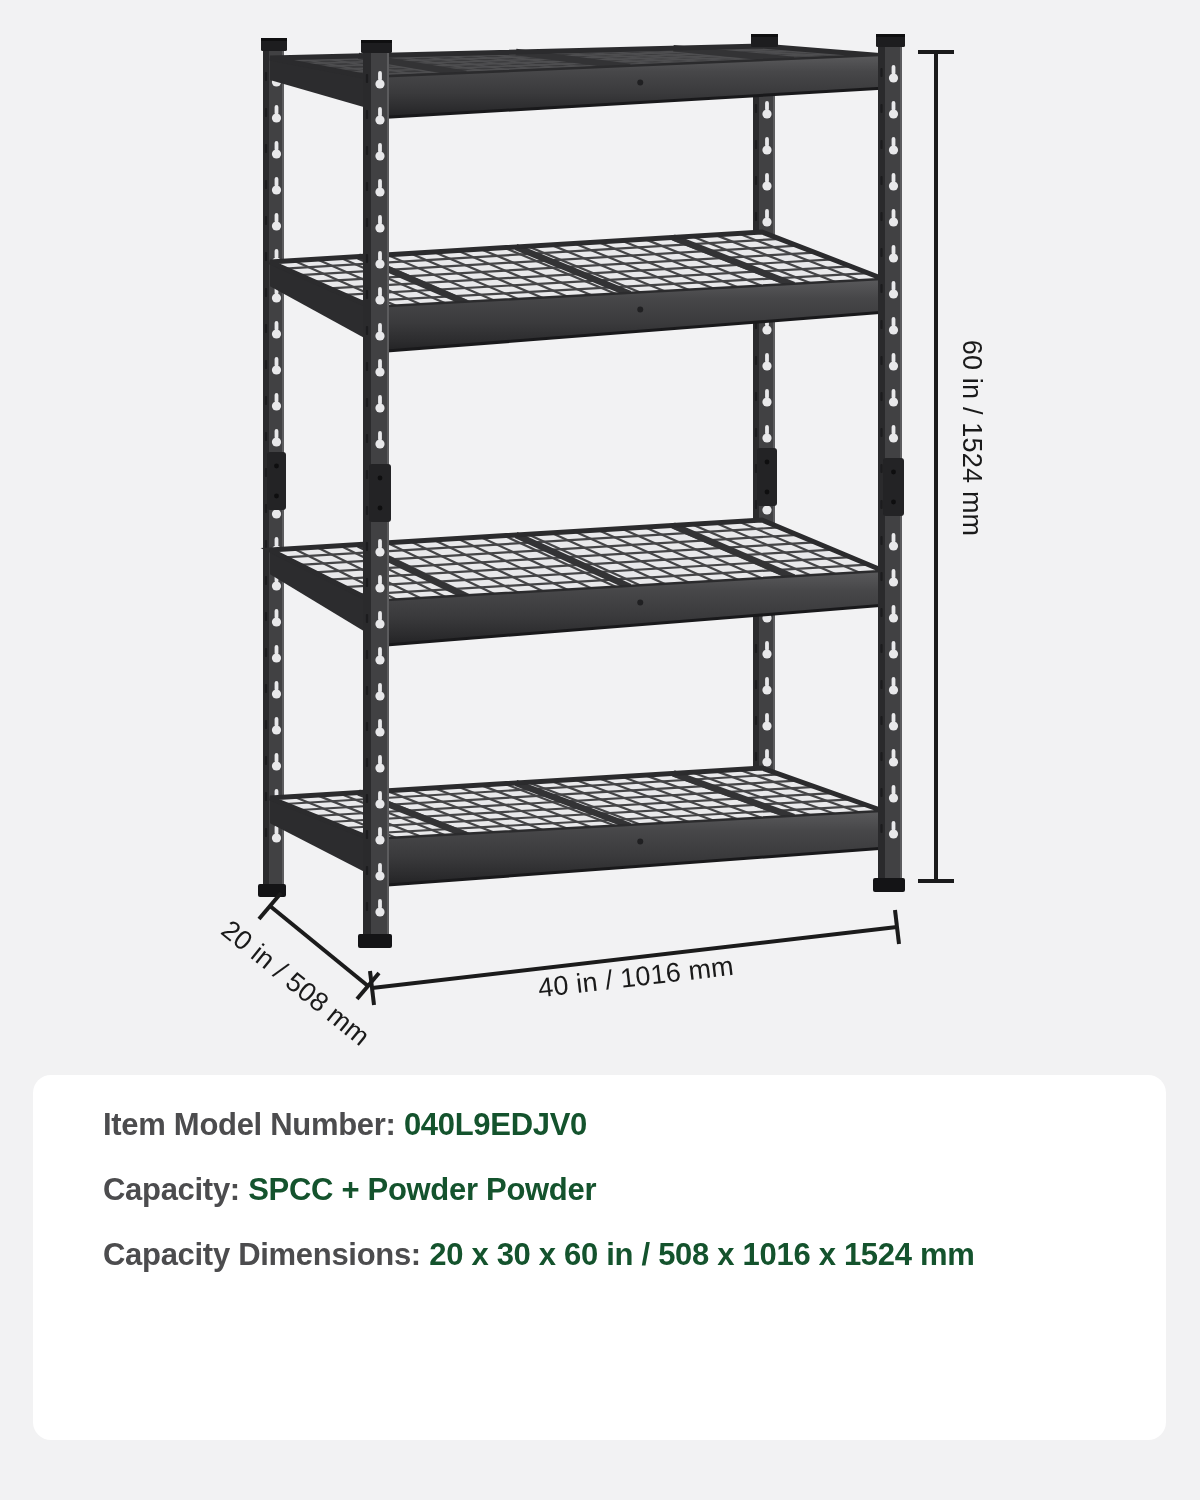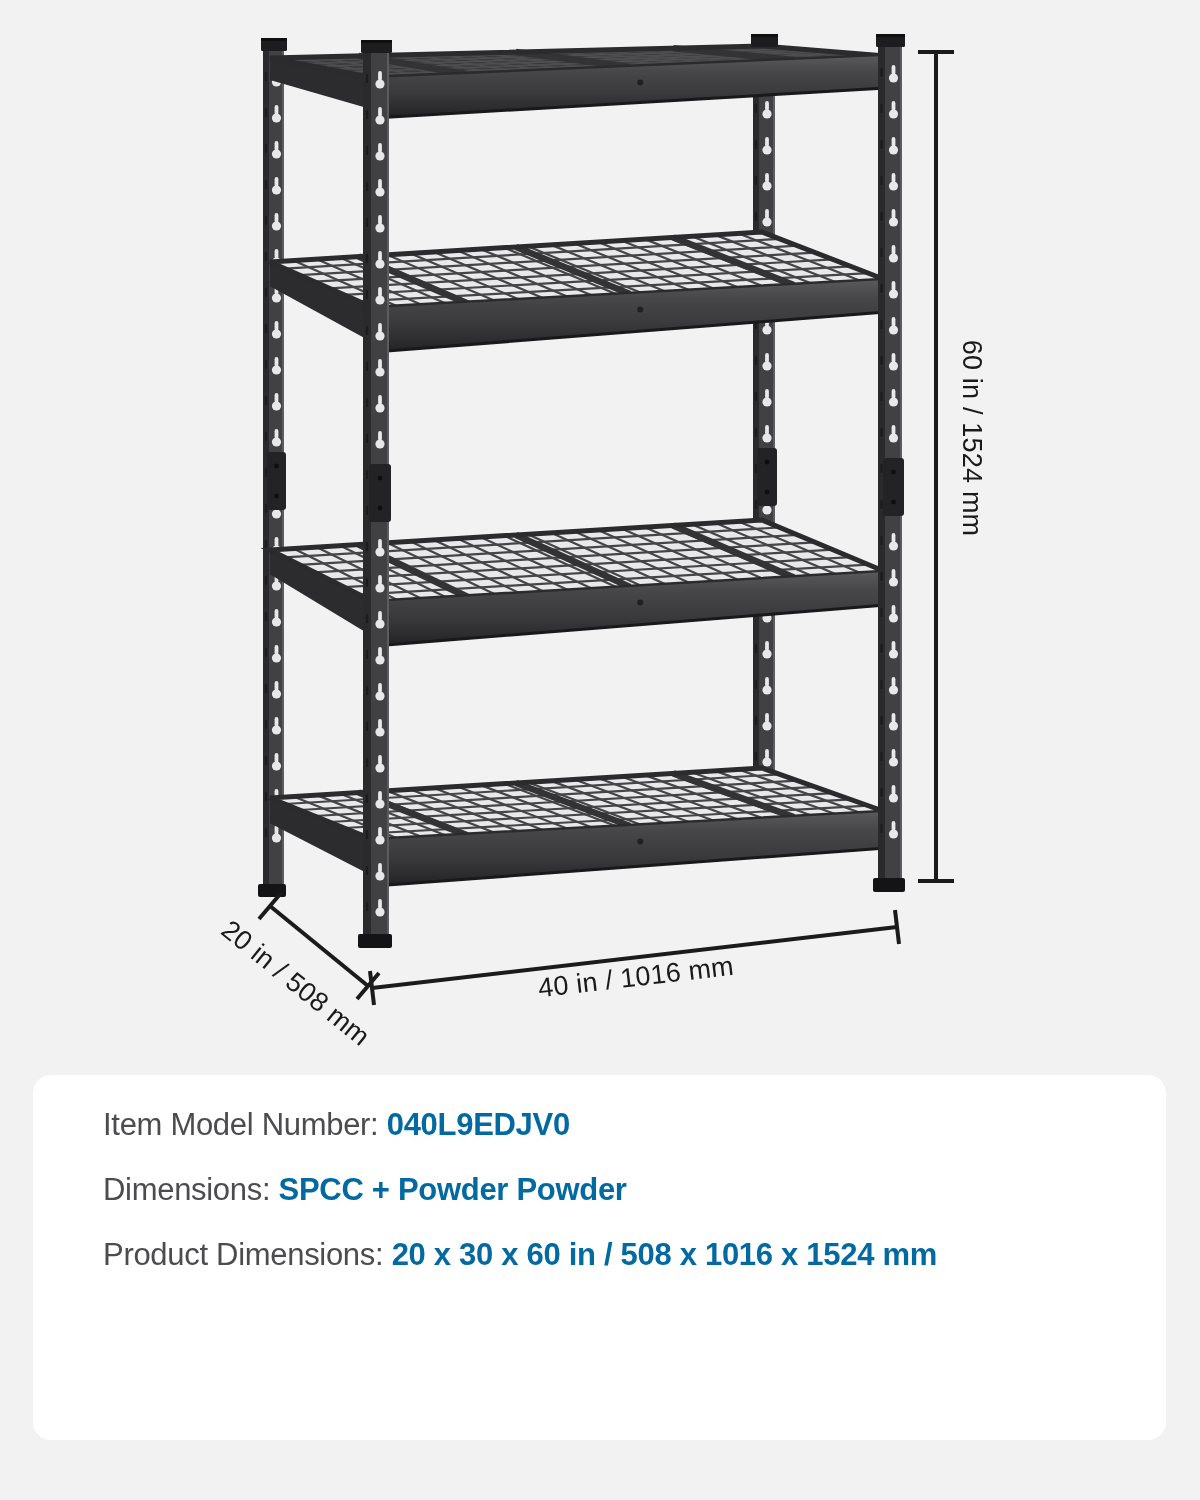--- a/index.html
+++ b/index.html
@@ -15,22 +15,22 @@
   }
   .spec-panel{
     position:absolute;left:33px;top:1075px;width:1133px;height:365px;
     background:#FFFFFF;border-radius:18px;box-sizing:border-box;
     padding:30px 40px 0 70px;
   }
   .spec-row{
     height:40px;margin-bottom:25px;line-height:40px;
     font-size:31px;letter-spacing:-.3px;white-space:nowrap;
   }
-  .spec-label{color:#4C4C4E;font-weight:400;white-space:pre;}
-  .spec-value{color:#0369a1;font-weight:700;}
+  .spec-label{color:#4C4C4E;font-weight:700;white-space:pre;}
+  .spec-value{color:#14532d;font-weight:700;}
 </style>
 </head>
 <body>
 
 <div class="diagram-wrap">
   <svg width="1200" height="1075" viewBox="0 0 1200 1075">
     <defs>
       <linearGradient id="beamG" x1="0" y1="0" x2="0" y2="1">
         <stop offset="0" stop-color="#59595B"></stop>
         <stop offset="0.25" stop-color="#474749"></stop>
@@ -510,18 +510,18 @@
     <text class="dim-label" x="290" y="990" text-anchor="middle" transform="rotate(39 290 990)">20 in / 508 mm</text>
     <text class="dim-label" x="637" y="986" text-anchor="middle" transform="rotate(-6.6 637 986)">40 in / 1016 mm</text>
   </svg>
 </div>
 
 <div class="spec-panel">
   <div class="spec-row">
     <span class="spec-label">Item Model Number: </span><span class="spec-value">040L9EDJV0</span>
   </div>
   <div class="spec-row">
-    <span class="spec-label">Dimensions: </span><span class="spec-value">SPCC + Powder Powder</span>
+    <span class="spec-label">Capacity: </span><span class="spec-value">SPCC + Powder Powder</span>
   </div>
   <div class="spec-row">
-    <span class="spec-label">Product Dimensions: </span><span class="spec-value">20 x 30 x 60 in / 508 x 1016 x 1524 mm</span>
+    <span class="spec-label">Capacity Dimensions: </span><span class="spec-value">20 x 30 x 60 in / 508 x 1016 x 1524 mm</span>
   </div>
 </div>
 
 </body></html>

